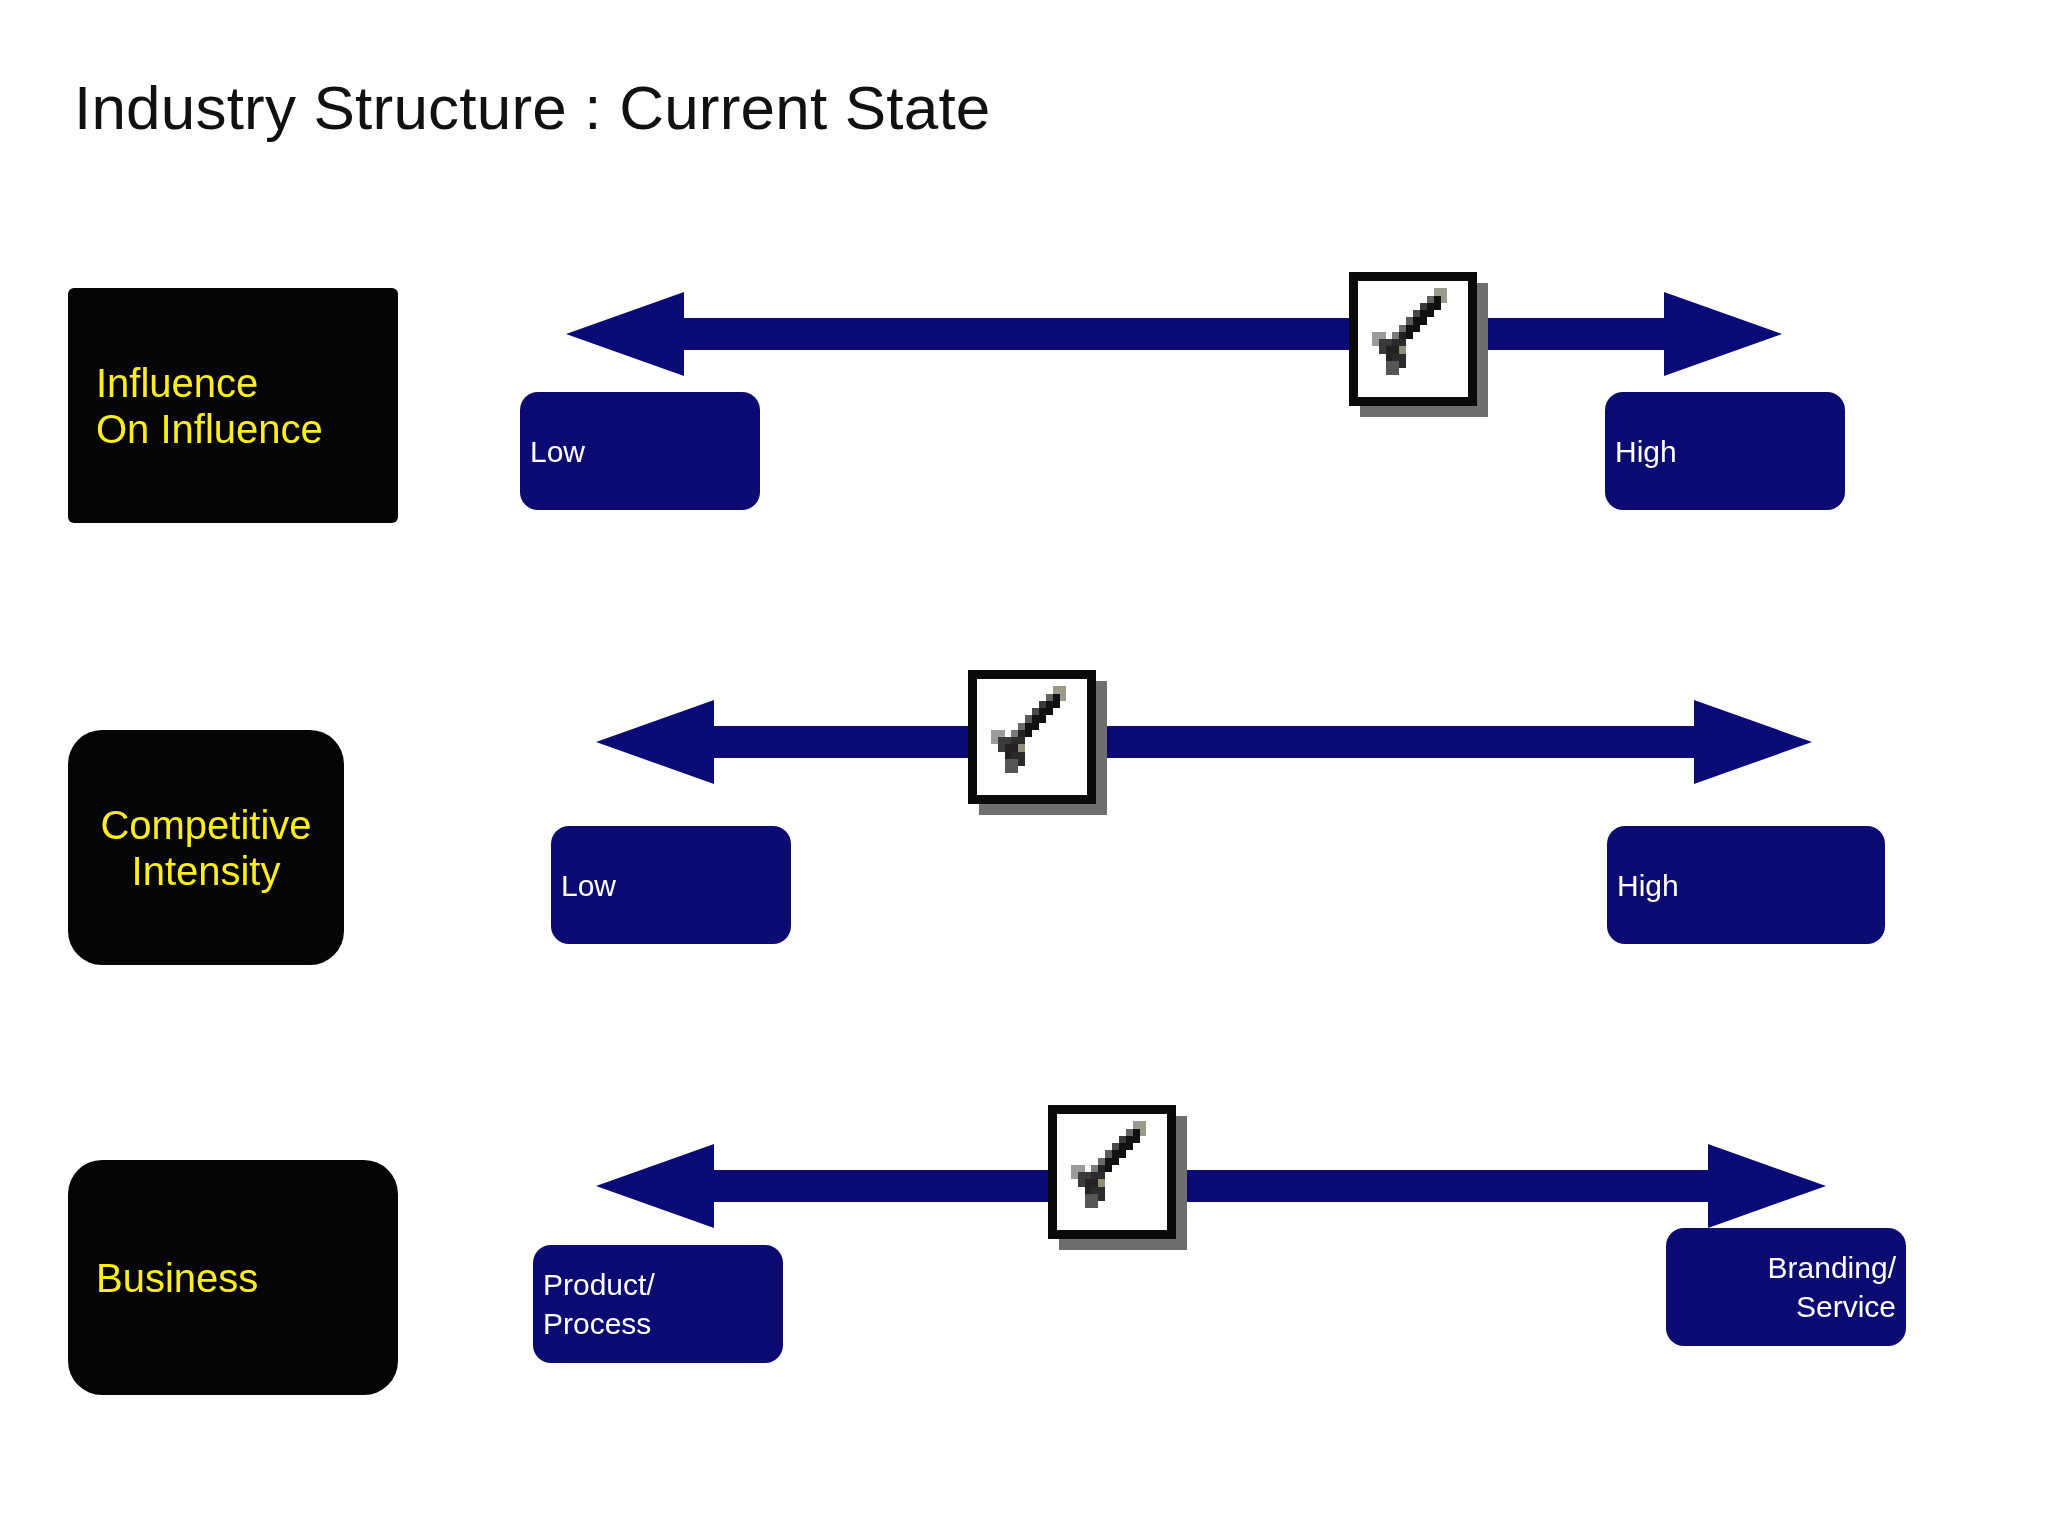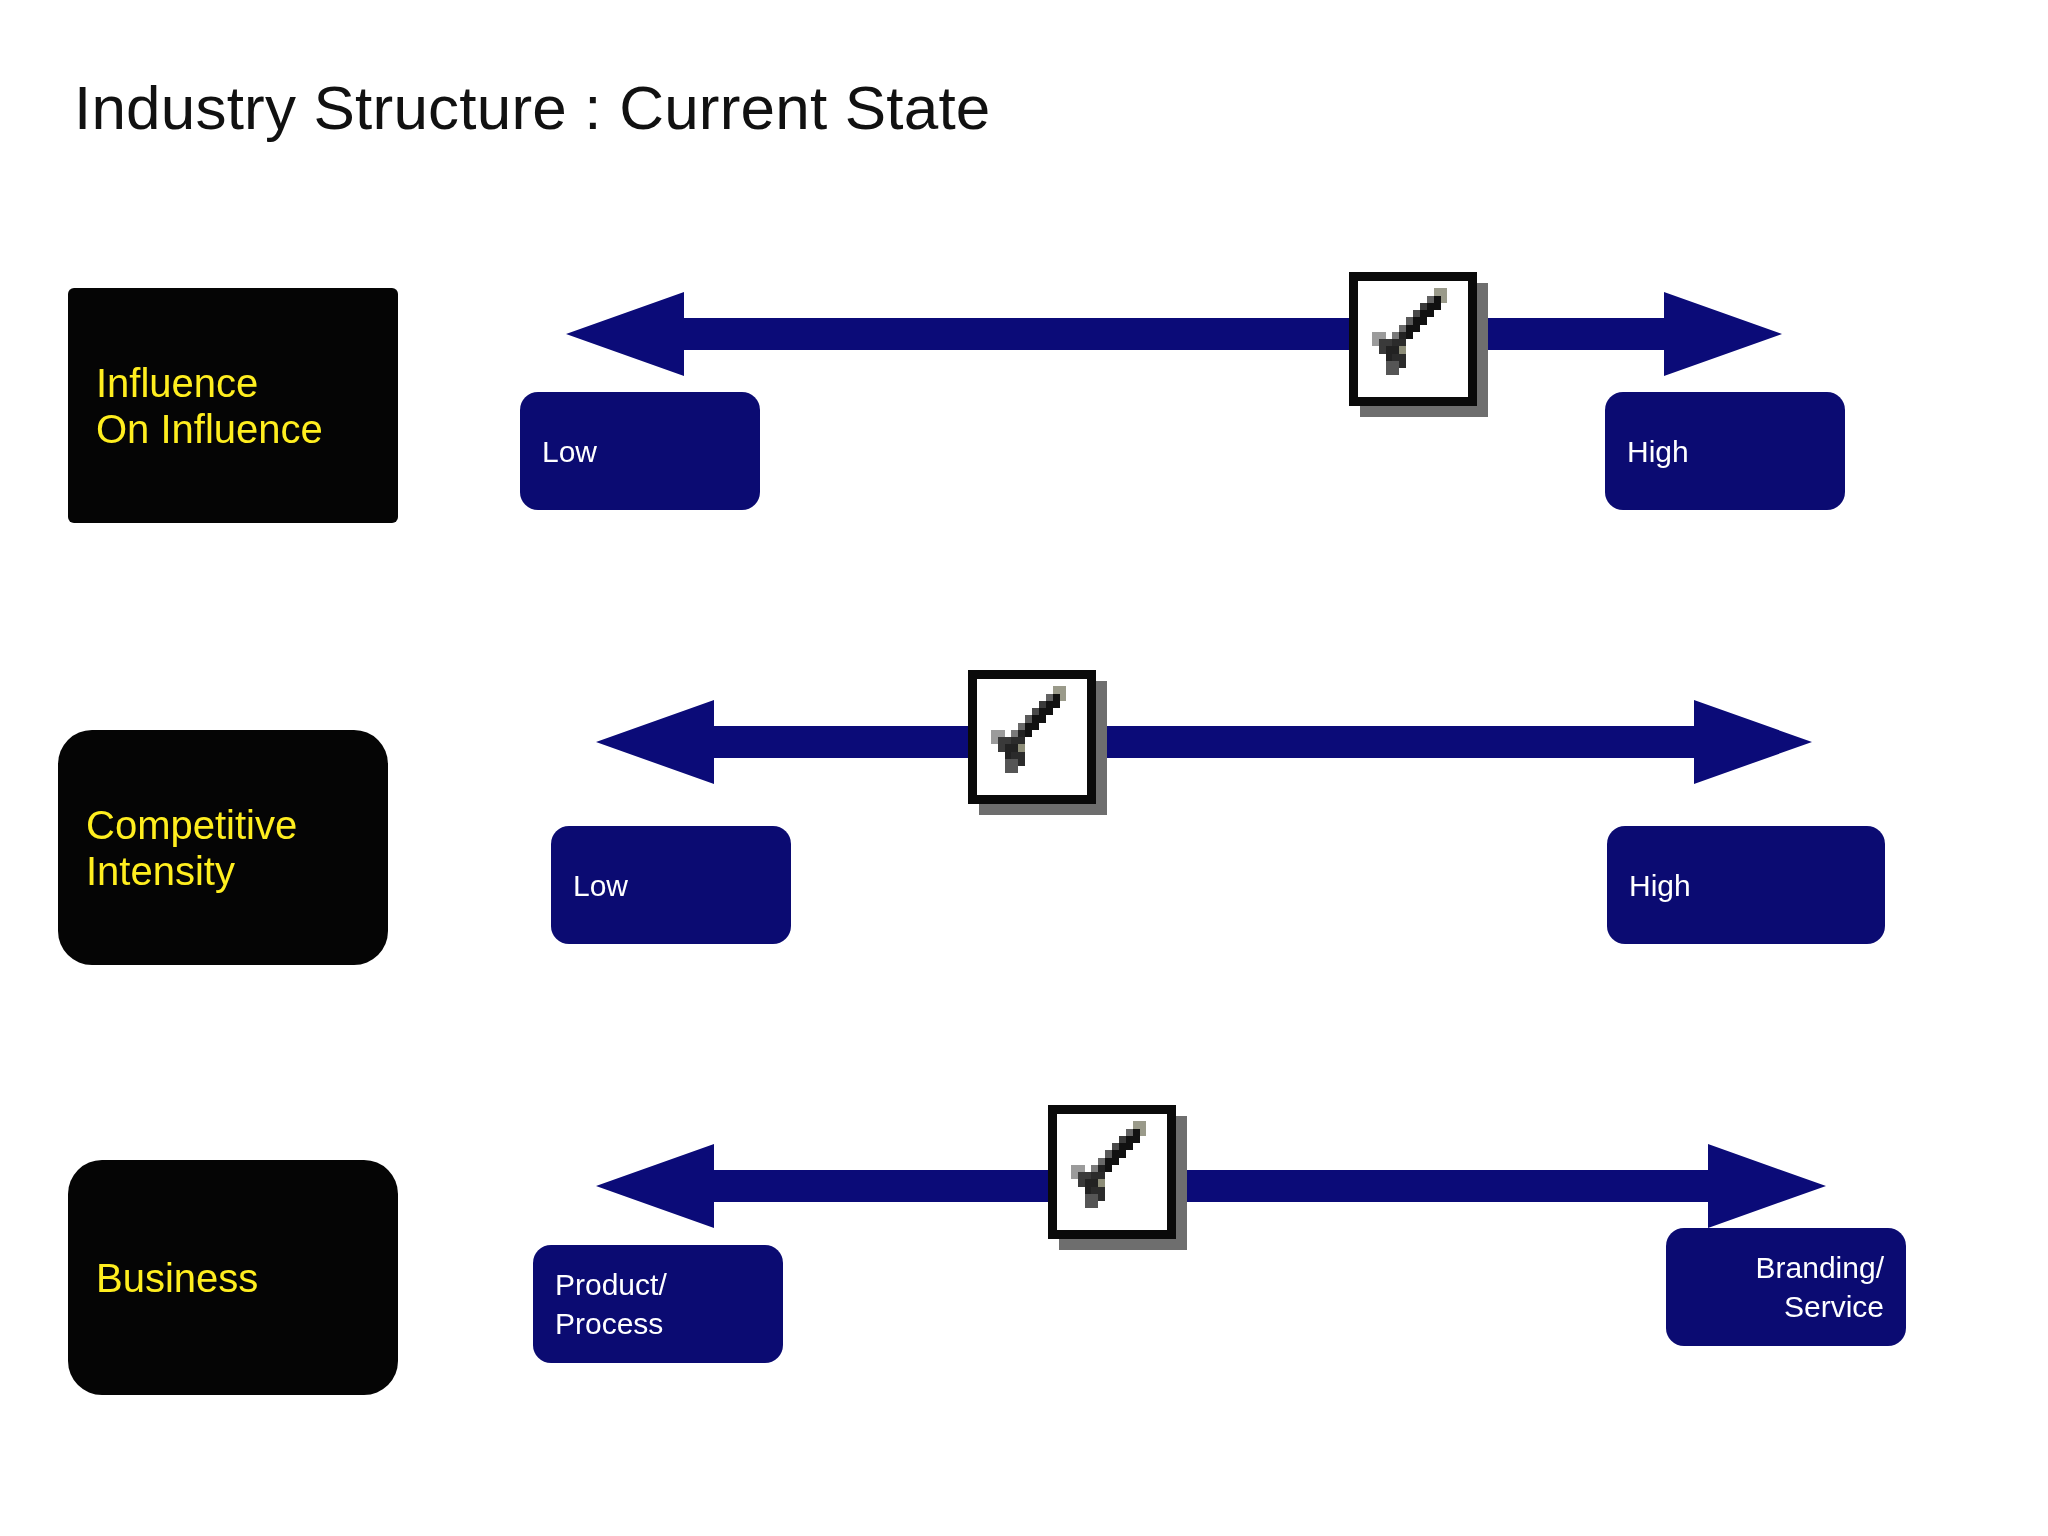--- a/index.html
+++ b/index.html
@@ -59,21 +59,21 @@
     white-space: nowrap;
   }
 
   
   .end-box {
     position: absolute;
     background: #0b0b72;
     border-radius: 18px;
     color: #ffffff;
     box-sizing: border-box;
-    padding: 0 22px;
+    padding: 0 10px;
     display: flex;
     flex-direction: column;
     justify-content: center;
   }
   .end-line {
     font-size: 30px;
     line-height: 1.3;
     color: #ffffff;
     white-space: nowrap;
   }
@@ -172,21 +172,21 @@
             </g>
           </svg>
         </div>
       </div>
     </div>
 
   </div>
 
   <div class="row">
 
-    <div class="cat-box" style="left:58px; top:730px; width:330px; height:235px;">
+    <div class="cat-box" style="left:68px; top:730px; width:276px; height:235px;text-align:center;">
       <div class="cat-line">Competitive</div>
       <div class="cat-line">Intensity</div>
     </div>
 
     <div class="arrow" style="left:596px; top:700px; width:1216px; height:84px;">
       <svg viewBox="0 0 1216 84" width="1216" height="84" aria-hidden="true">
         <polygon points="0,42 118,0 118,26 1098,26 1098,0 1216,42 1098,84 1098,58 118,58 118,84" fill="#0b0b78"></polygon>
       </svg>
     </div>
 

